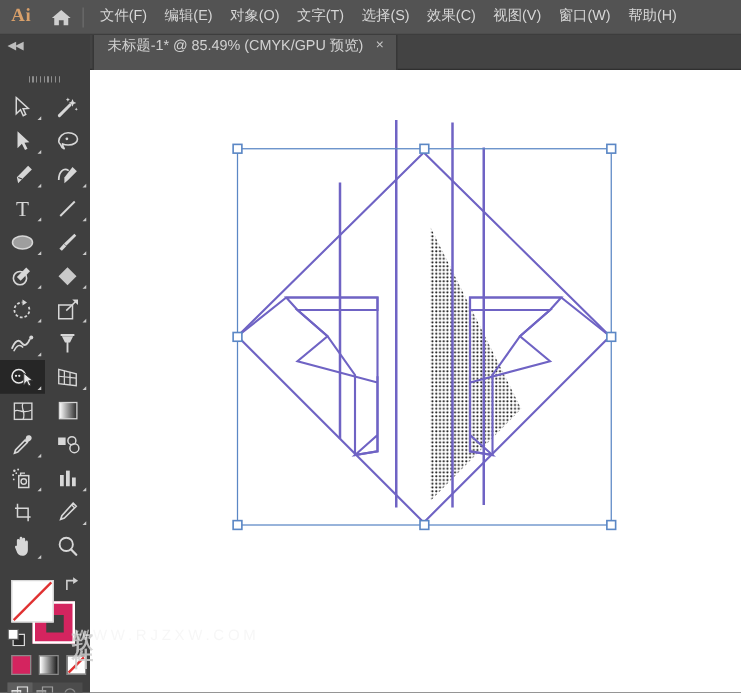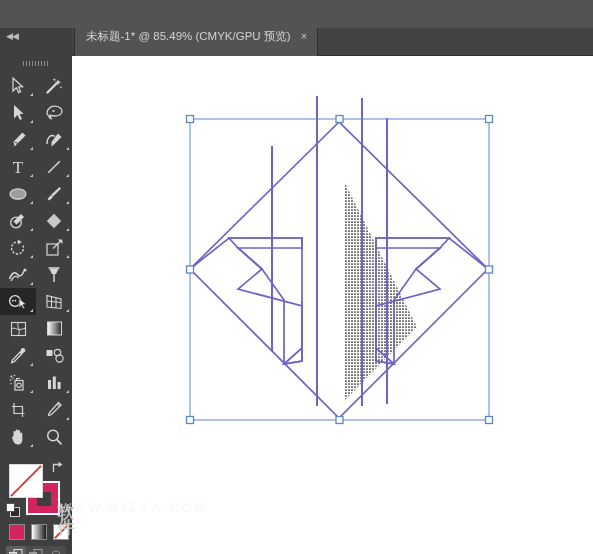--- a/index.html
+++ b/index.html
@@ -160,20 +160,38 @@
     color: #cfcfcf; font-size: 17px; font-weight: bold;
     line-height: 15px; width: 18px; text-align: center;
     opacity: .85;
   }
 </style>
 </head>
 <body>
 
 <div id="app">
 
+  <div id="menubar">
+    <div id="ai-logo">Ai</div>
+    <div id="home-btn">
+      <svg width="18" height="16" viewBox="0 0 18 16" aria-hidden="true">
+        <path d="M9 2 L16.5 8.4 L14.6 8.4 L14.6 14.2 L10.9 14.2 L10.9 10.2 L7.1 10.2 L7.1 14.2 L3.4 14.2 L3.4 8.4 L1.5 8.4 Z" fill="#cfcfcf"></path>
+      </svg>
+    </div>
+    <div class="menu-sep"></div>
+    <div class="menu-item">文件(F)</div>
+    <div class="menu-item">编辑(E)</div>
+    <div class="menu-item">对象(O)</div>
+    <div class="menu-item">文字(T)</div>
+    <div class="menu-item">选择(S)</div>
+    <div class="menu-item">效果(C)</div>
+    <div class="menu-item">视图(V)</div>
+    <div class="menu-item">窗口(W)</div>
+    <div class="menu-item">帮助(H)</div>
+  </div>
 
   <div id="tabbar">
     <div id="panel-collapse">
       <span class="chev">◀◀</span>
     </div>
     <div id="doc-tab">
       <span id="doc-tab-label">未标题-1* @ 85.49% (CMYK/GPU 预览)</span>
       <span id="doc-tab-close">×</span>
     </div>
   </div>

